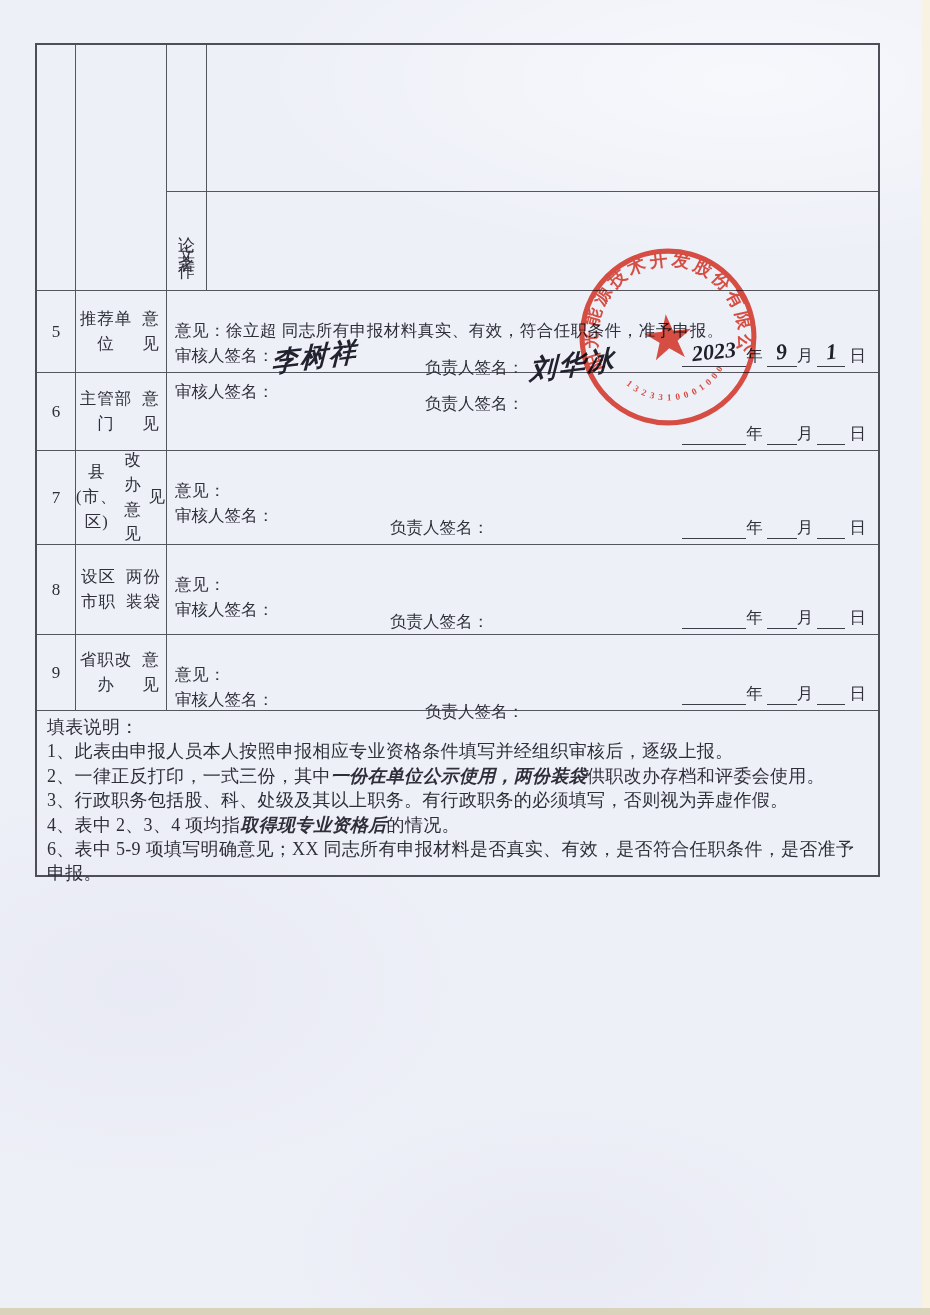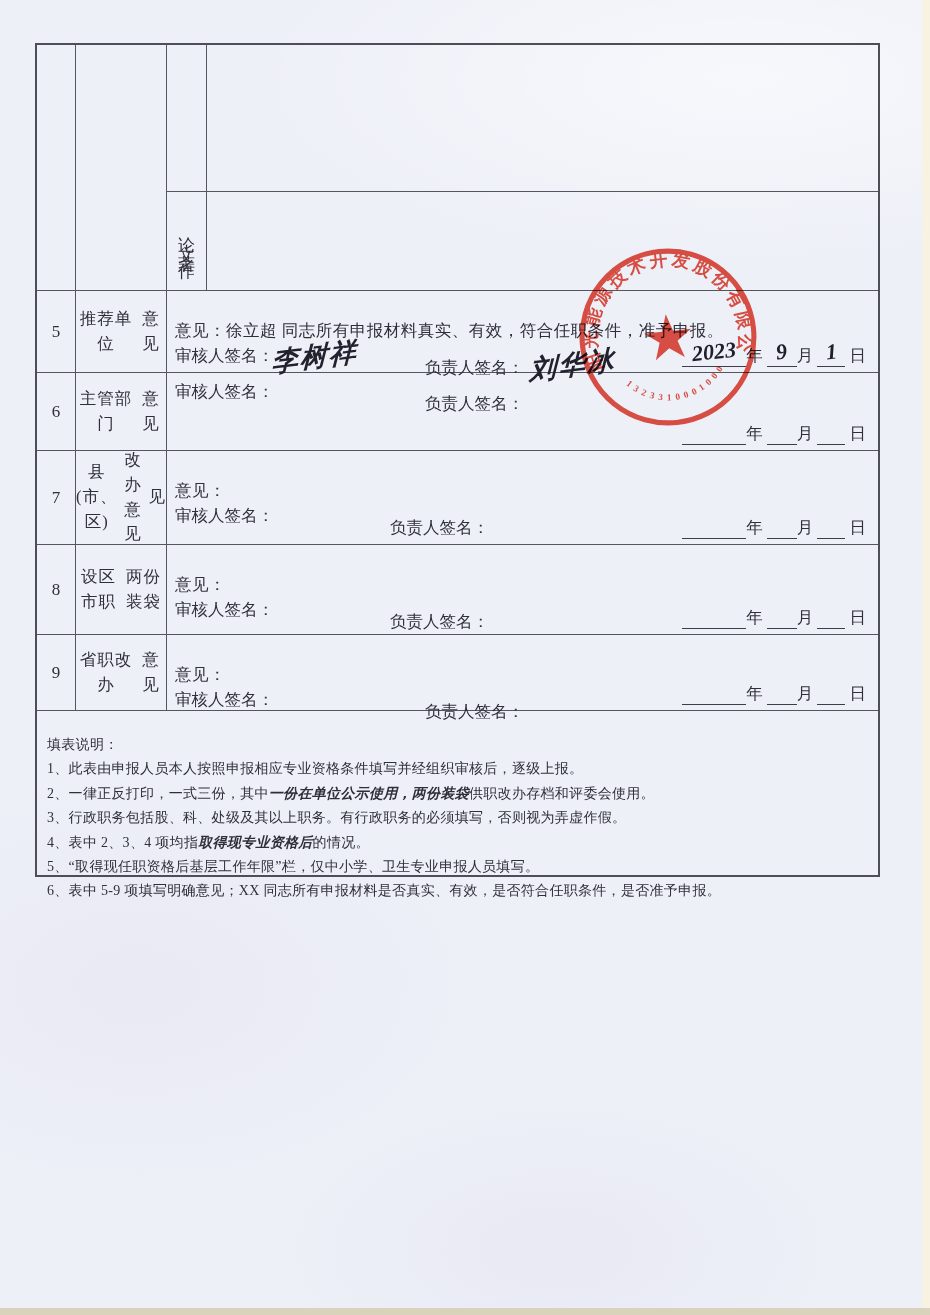--- a/index.html
+++ b/index.html
@@ -52,21 +52,21 @@
   .sig-reviewer{left:96px;top:-6px;}
   .sig-head{left:104px;top:-10px;}
   .date-line{position:absolute;right:12px;bottom:5px;font-size:16.5px;white-space:nowrap;}
   .blank{display:inline-block;border-bottom:1.5px solid #3d3d48;height:20px;line-height:16px;
          text-align:center;vertical-align:bottom;}
   .blank-year{width:64px;} .blank-month{width:30px;} .blank-day{width:28px;}
   .hand-num{display:inline-block;font-size:22px;font-style:italic;font-weight:600;color:#20202b;
             transform:rotate(-6deg);position:relative;top:-2px;}
 
   
-  .notes{flex:1;padding:22px 12px 4px 10px;font-size:14px;line-height:24.4px;letter-spacing:.3px;}
+  .notes{flex:1;padding:4px 12px 4px 10px;font-size:18px;line-height:24.4px;letter-spacing:.3px;}
   .b{font-weight:bold;font-style:italic;}
 
   
   .seal{position:absolute;left:578px;top:247px;width:180px;height:180px;
         transform:rotate(-6deg);mix-blend-mode:multiply;opacity:.88;pointer-events:none;}
   .seal .ring{fill:none;stroke:#e23a2b;stroke-width:5px;}
   .seal-text{fill:#e23a2b;font-weight:bold;letter-spacing:2px;}
   .seal-code{fill:#e23a2b;font-weight:bold;letter-spacing:2px;}
   .seal-star{fill:#e23a2b;font-family:"DejaVu Sans",sans-serif;}
 </style>
@@ -207,21 +207,20 @@
       </div>
     </div>
   </div>
 
   <div class="notes bT">
     <div>填表说明：</div>
     <div><span>1、此表由申报人员本人按照申报相应专业资格条件填写并经组织审核后，逐级上报。</span><span class="b"></span><span></span></div>
     <div><span>2、一律正反打印，一式三份，其中</span><span class="b">一份在单位公示使用，两份装袋</span><span>供职改办存档和评委会使用。</span></div>
     <div><span>3、行政职务包括股、科、处级及其以上职务。有行政职务的必须填写，否则视为弄虚作假。</span><span class="b"></span><span></span></div>
     <div><span>4、表中 2、3、4 项均指</span><span class="b">取得现专业资格后</span><span>的情况。</span></div>
-    <div><span>5、“取得现任职资格后基层工作年限”栏，仅中小学、卫生专业申报人员填写。</span><span class="b"></span><span></span></div>
     <div><span>6、表中 5-9 项填写明确意见；XX 同志所有申报材料是否真实、有效，是否符合任职条件，是否准予申报。</span><span class="b"></span><span></span></div>
   </div>
 
 </div>
 
 <div class="seal">
   <svg viewBox="0 0 176 176" width="180" height="180">
     <circle class="ring" cx="88" cy="88" r="84"></circle>
     <path id="arcT" d="M 22.2 111.9 A 70 70 0 1 1 153.8 111.9" fill="none"></path>
     <text class="seal-text" font-size="17.5"><textPath href="#arcT" textLength="288">阳光能源技术开发股份有限公司</textPath></text>

